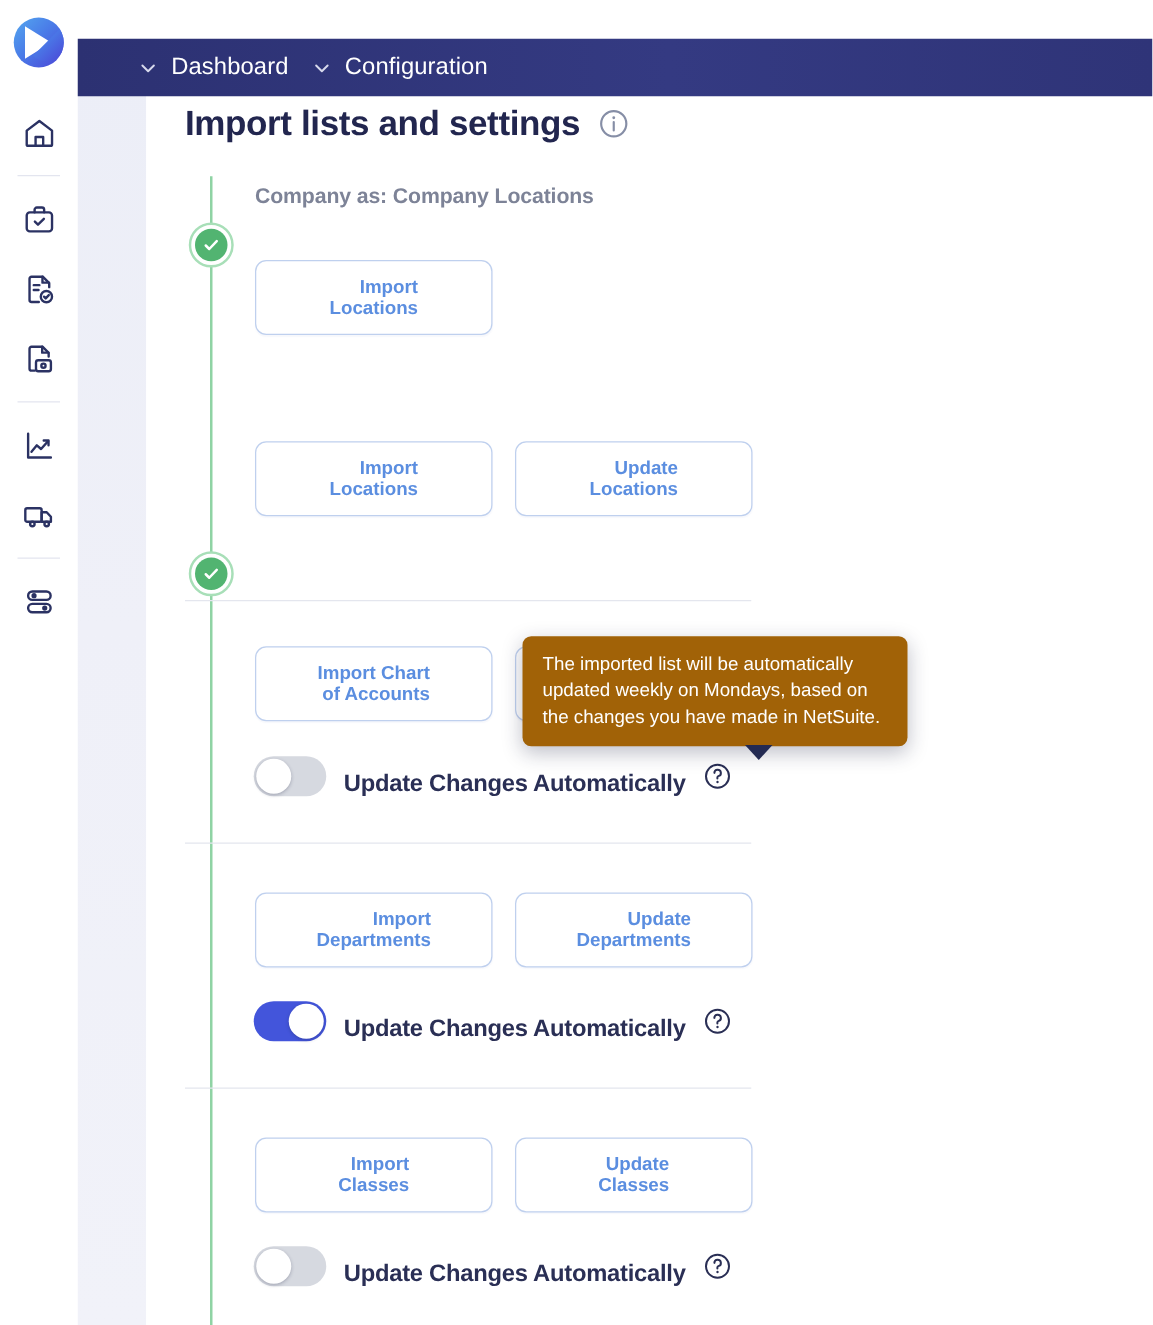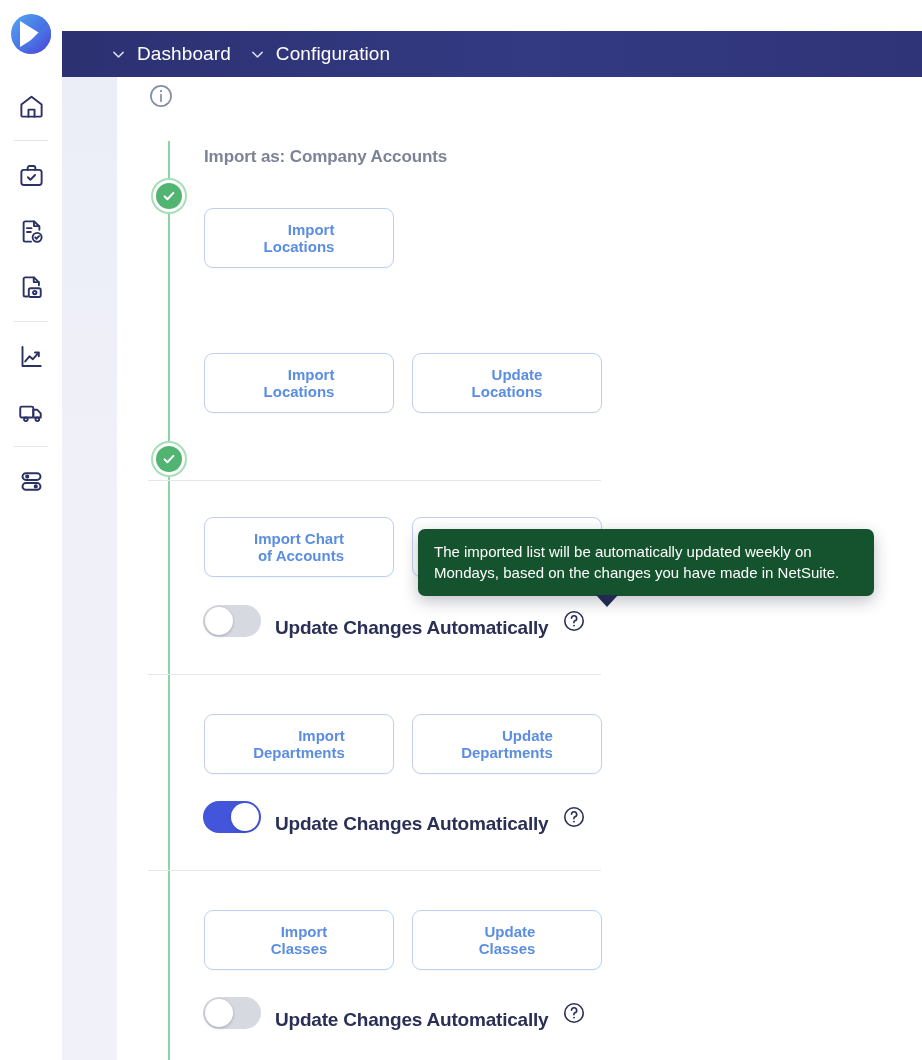--- a/index.html
+++ b/index.html
@@ -118,26 +118,25 @@
     position:absolute; top:2px; left:2px; width:28px; height:28px; border-radius:50%;
     background:#ffffff; box-shadow:0 1px 3px rgba(25,30,60,.28);
   }
   .switch.on { background:#4355db; }
   .switch.on .knob { left:28px; }
   .tgl-label { font-size:19px; font-weight:600; color:#2a2f55; letter-spacing:-.2px;margin-top:15px; }
   .help-ic { width:24px; height:24px; color:#2a2f55; cursor:pointer; flex:0 0 auto; }
 
   
   .tooltip {
-    position:absolute; left:418px; top:509px; width:456px;
-    background:#14532d; color:#ffffff; border-radius:7px;
+    position:absolute; left:418px; top:509px; width:308px;
+    background:#a16207; color:#ffffff; border-radius:7px;
     padding:12px 14px 13px 16px; z-index:8;
     font-size:15px; line-height:21px; font-weight:400;
     box-shadow:0 5px 16px rgba(25,30,60,.28);
-    margin-top:20px;
   }
   .tooltip::after {
     content:""; position:absolute; left:178px; bottom:-11px;
     border-left:11px solid transparent; border-right:11px solid transparent;
     border-top:12px solid #232a52;
   }
 </style>
 </head>
 <body>
 
@@ -229,20 +228,21 @@
         </span>
       </div>
 
     </div>
   </div>
 
   <div class="lav-band"></div>
   <div class="content-panel">
 
     <div class="page-head">
+      <div class="page-title">Import lists and settings</div>
       <span class="info-ic">
         <svg width="26" height="26" viewBox="0 0 24 24" fill="none" stroke="currentColor" stroke-width="1.6" stroke-linecap="round">
           <circle cx="12" cy="12" r="9.3"></circle>
           <circle cx="12" cy="7.6" r="1.05" fill="currentColor" stroke="none"></circle>
           <path d="M12 10.7v6.2"></path>
         </svg>
       </span>
     </div>
 
     <div class="timeline-line"></div>
@@ -256,21 +256,21 @@
     </div>
 
     <div class="tl-node" style="top:395px">
       <span class="dot">
         <svg width="16" height="16" viewBox="0 0 24 24" fill="none" stroke="#ffffff" stroke-width="3" stroke-linecap="round" stroke-linejoin="round">
           <path d="m5.4 12.6 4.2 4.2 9-9.4"></path>
         </svg>
       </span>
     </div>
 
-    <div class="sect-label" style="left:87px; top:101px">Import as: Company Accounts</div>
+    <div class="sect-label" style="left:87px; top:101px">Company as: Company Locations</div>
     <div class="btn-row" style="left:87px; top:162px">
       <button class="ibtn">Import
 Locations</button>
     </div>
 
     <div class="btn-row" style="left:87px; top:307px">
       <button class="ibtn">Import
 Locations</button>
       <button class="ibtn">Update
 Locations</button>

